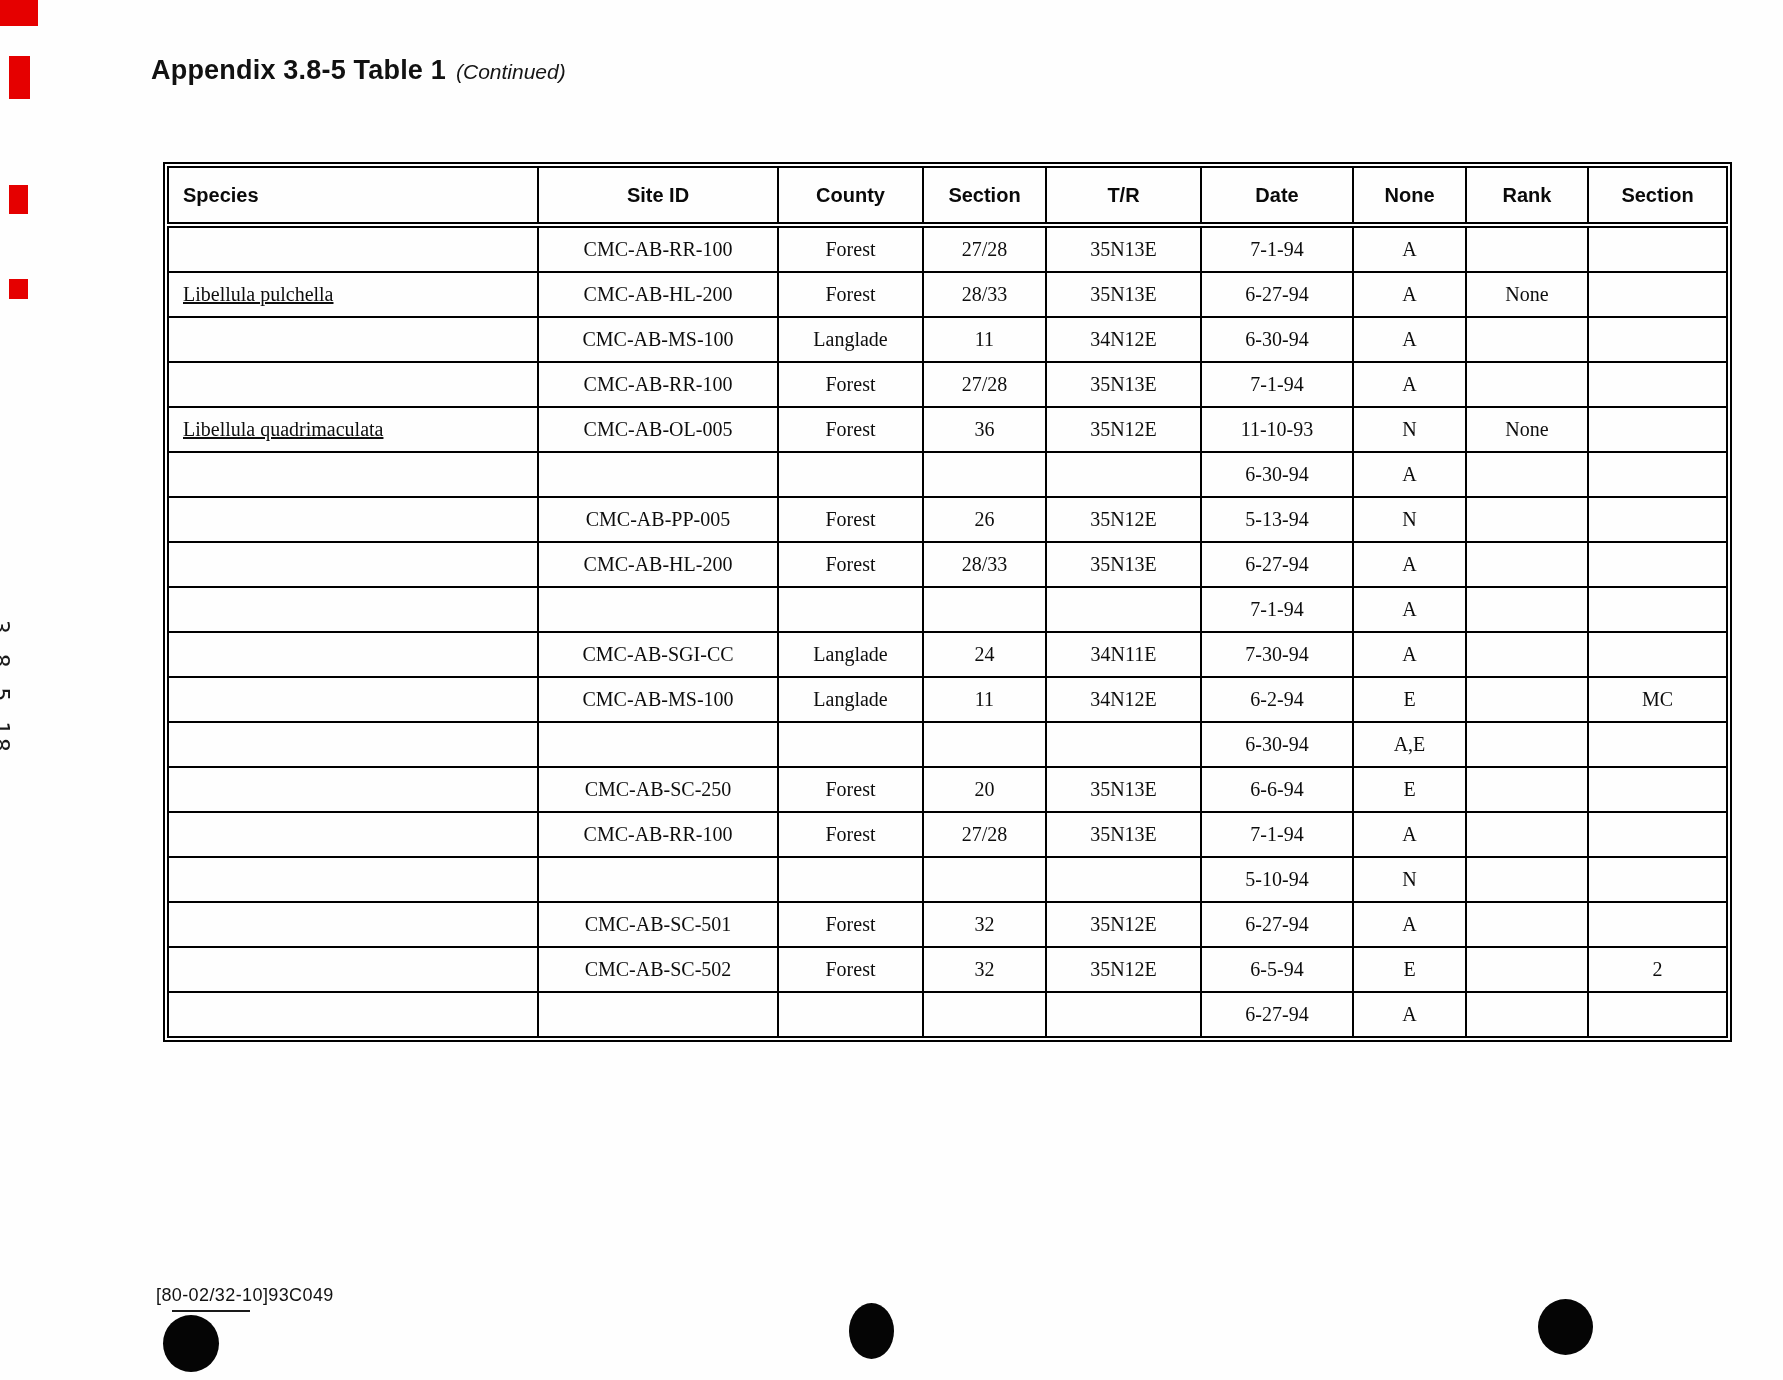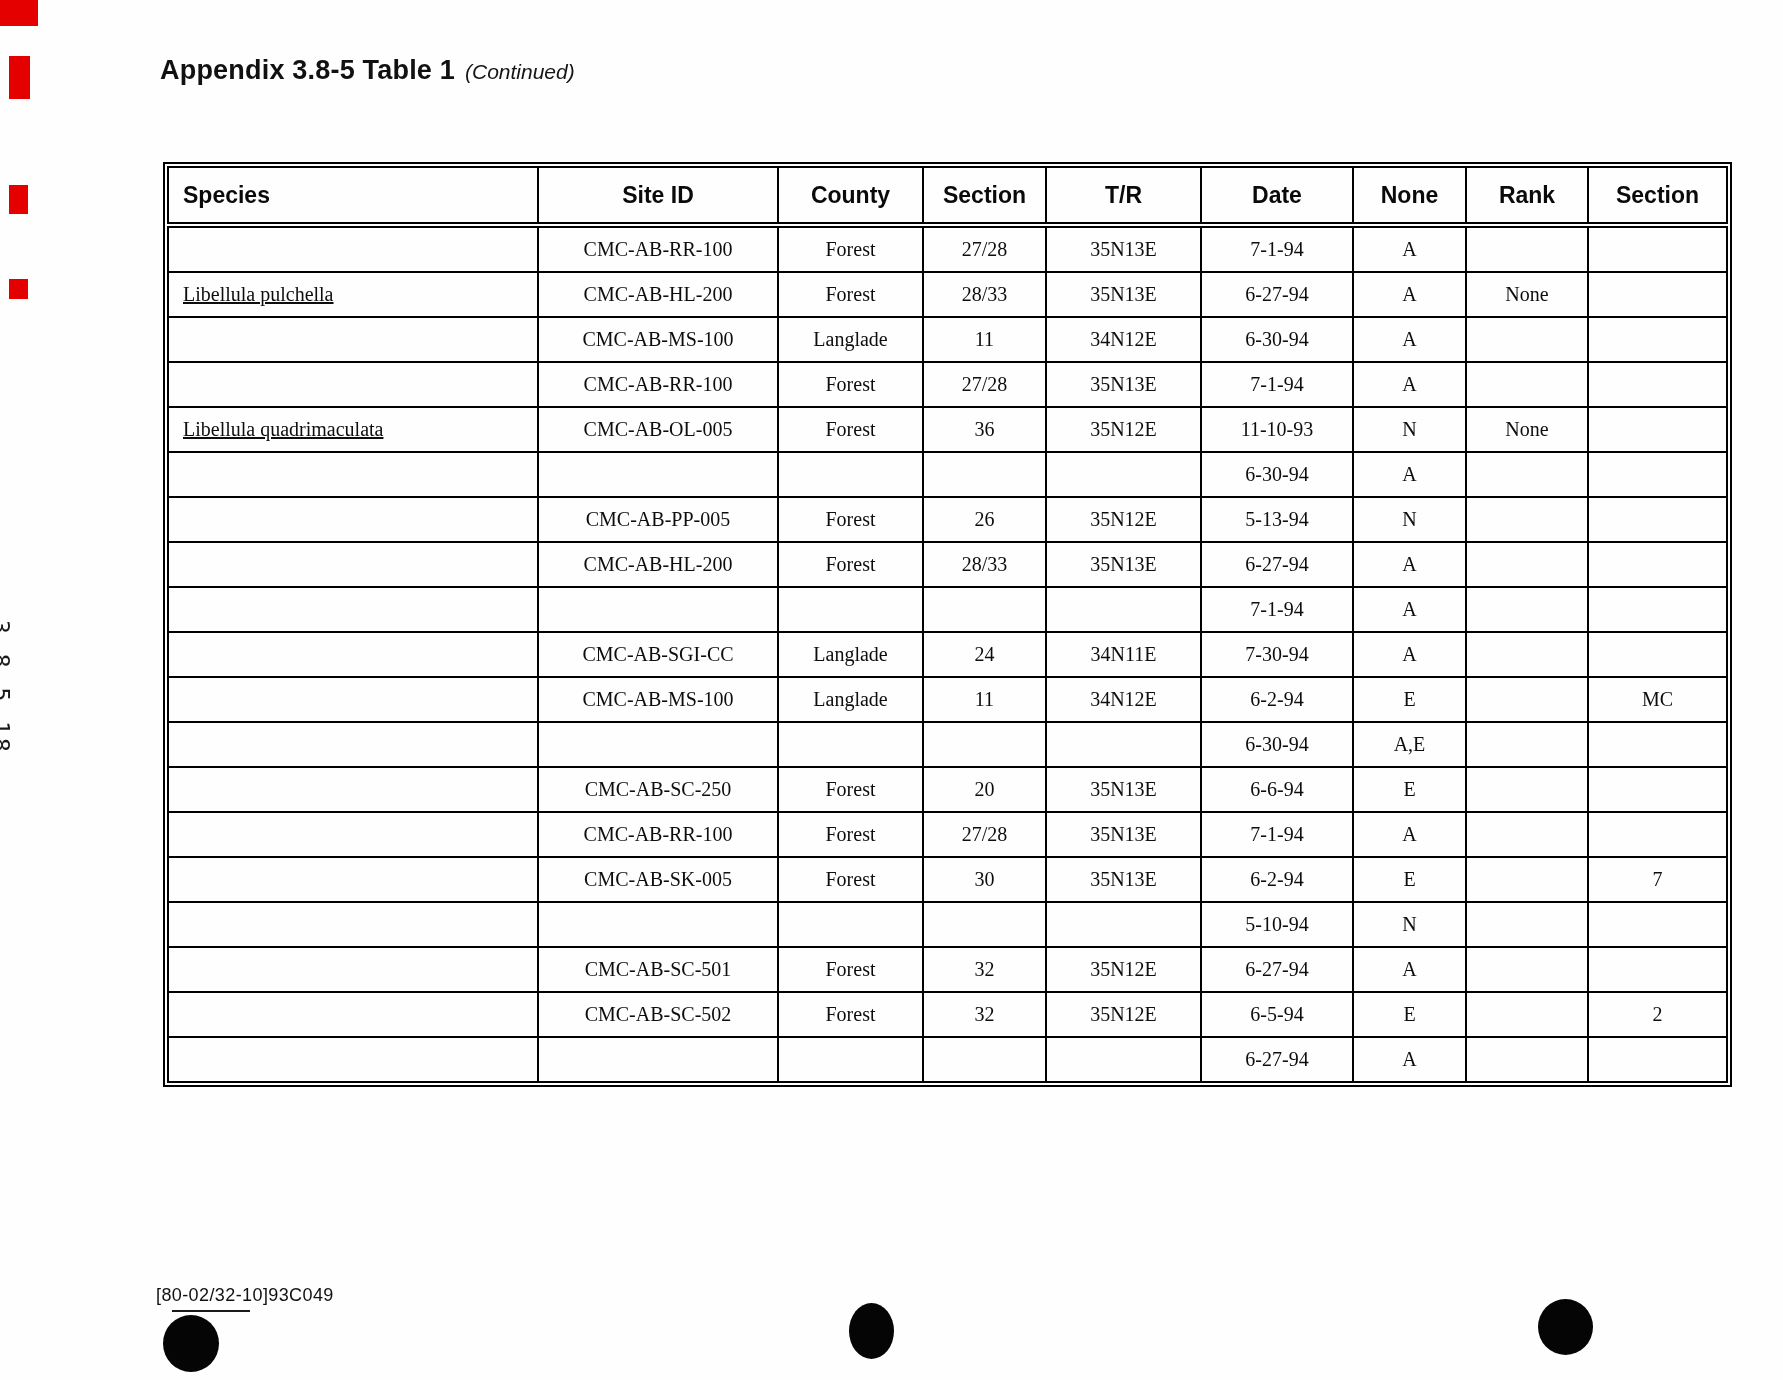--- a/index.html
+++ b/index.html
@@ -7,21 +7,21 @@
     width: 1783px; height: 1380px;
     position: relative;
     background: #fefefe;
     overflow: hidden;
     font-family: "Liberation Serif", serif;
     color: #0d0d0d;
   }
 
   
   .title-wrap {
-    position: absolute; left: 160px; top: 55px;
+    position: absolute; left: 151px; top: 55px;
     white-space: nowrap;
   }
   .title-main {
     font-family: "Liberation Sans", sans-serif;
     font-weight: 700; font-size: 27px; letter-spacing: 0.2px;
     color: #111;
   }
   .title-cont {
     font-family: "Liberation Sans", sans-serif;
     font-style: italic; font-size: 21px; margin-left: 10px;
@@ -39,21 +39,21 @@
     border-collapse: collapse;
     table-layout: fixed;
     width: 1559px;
   }
   table.main th, table.main td {
     border: 2px solid #000;
     overflow: hidden;
   }
   table.main th {
     font-family: "Liberation Sans", sans-serif;
-    font-weight: 700; font-size: 23px;
+    font-weight: 700; font-size: 20px;
     height: 52px;
     border-bottom: 6px double #000;
     text-align: center;
     color: #0a0a0a;
     margin-top: 38px;
   }
   table.main th.col-species { text-align: left; padding-left: 14px; }
   table.main td {
     font-size: 20px;
     height: 43px;
@@ -282,31 +282,20 @@
           <td class="cell-county">Forest</td>
           <td class="cell-section">27/28</td>
           <td class="cell-tr">35N13E</td>
           <td class="cell-date">7-1-94</td>
           <td class="cell-form">A</td>
           <td class="cell-rank"></td>
           <td class="cell-number"></td>
         </tr>
         <tr>
           <td class="cell-species"></td>
-          <td class="cell-site-id">CMC-AB-SK-005</td>
-          <td class="cell-county">Forest</td>
-          <td class="cell-section">30</td>
-          <td class="cell-tr">35N13E</td>
-          <td class="cell-date">6-2-94</td>
-          <td class="cell-form">E</td>
-          <td class="cell-rank"></td>
-          <td class="cell-number">7</td>
-        </tr>
-        <tr>
-          <td class="cell-species"></td>
           <td class="cell-site-id"></td>
           <td class="cell-county"></td>
           <td class="cell-section"></td>
           <td class="cell-tr"></td>
           <td class="cell-date">5-10-94</td>
           <td class="cell-form">N</td>
           <td class="cell-rank"></td>
           <td class="cell-number"></td>
         </tr>
         <tr>

